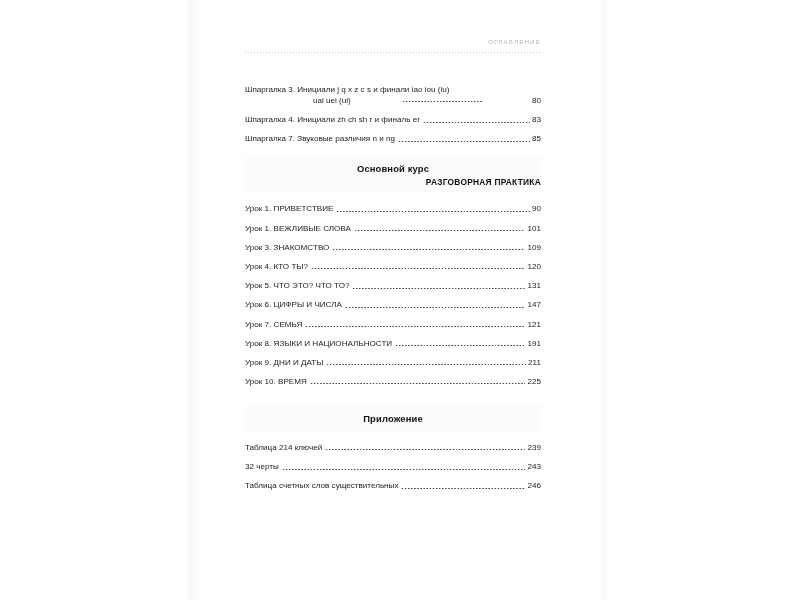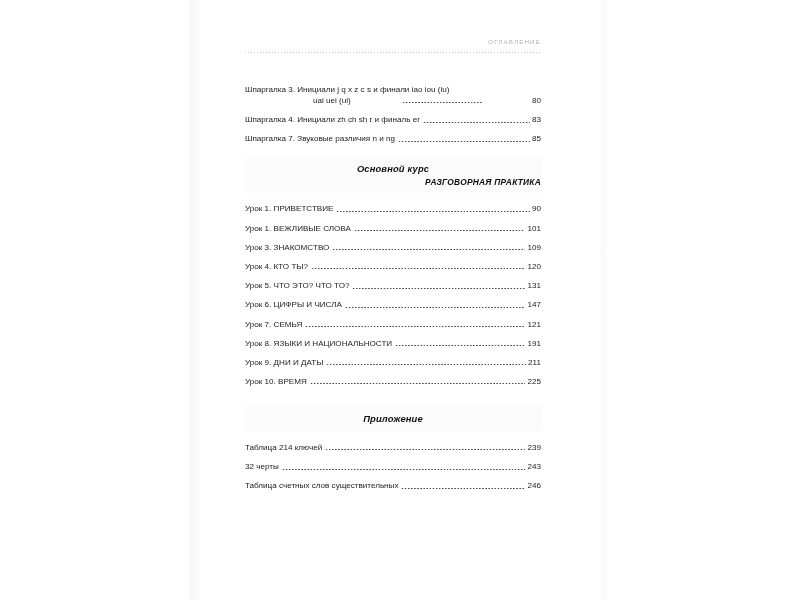--- a/index.html
+++ b/index.html
@@ -101,34 +101,33 @@
     text-align: right;
     padding-left: 1px;
   }
 
   
   .block-cheatsheets { margin-top: 31px; }
   .entry.two-line { display: block; white-space: normal; }
   .entry.two-line .line1 { display: block; }
   .entry.two-line .line2 {
     display: flex;
-    align-items: flex-end;
+    align-items: flex-start;
     padding-left: 68px;
     gap: 48px;
   }
 
   
   .band {
     background: #fbfbfb;
     border-top: 1px solid #fdfdfd;
     padding: 6px 0 5px 0;
     margin-top: 12px;
     margin-bottom: 10px;
     text-align: center;
-    font-style: italic;
   }
   .band-main {
     font-size: 9.4px;
     font-weight: bold;
     letter-spacing: 0.15px;
     line-height: 12px;
     color: #111111;
   }
   .band-sub {
     font-size: 8.4px;

